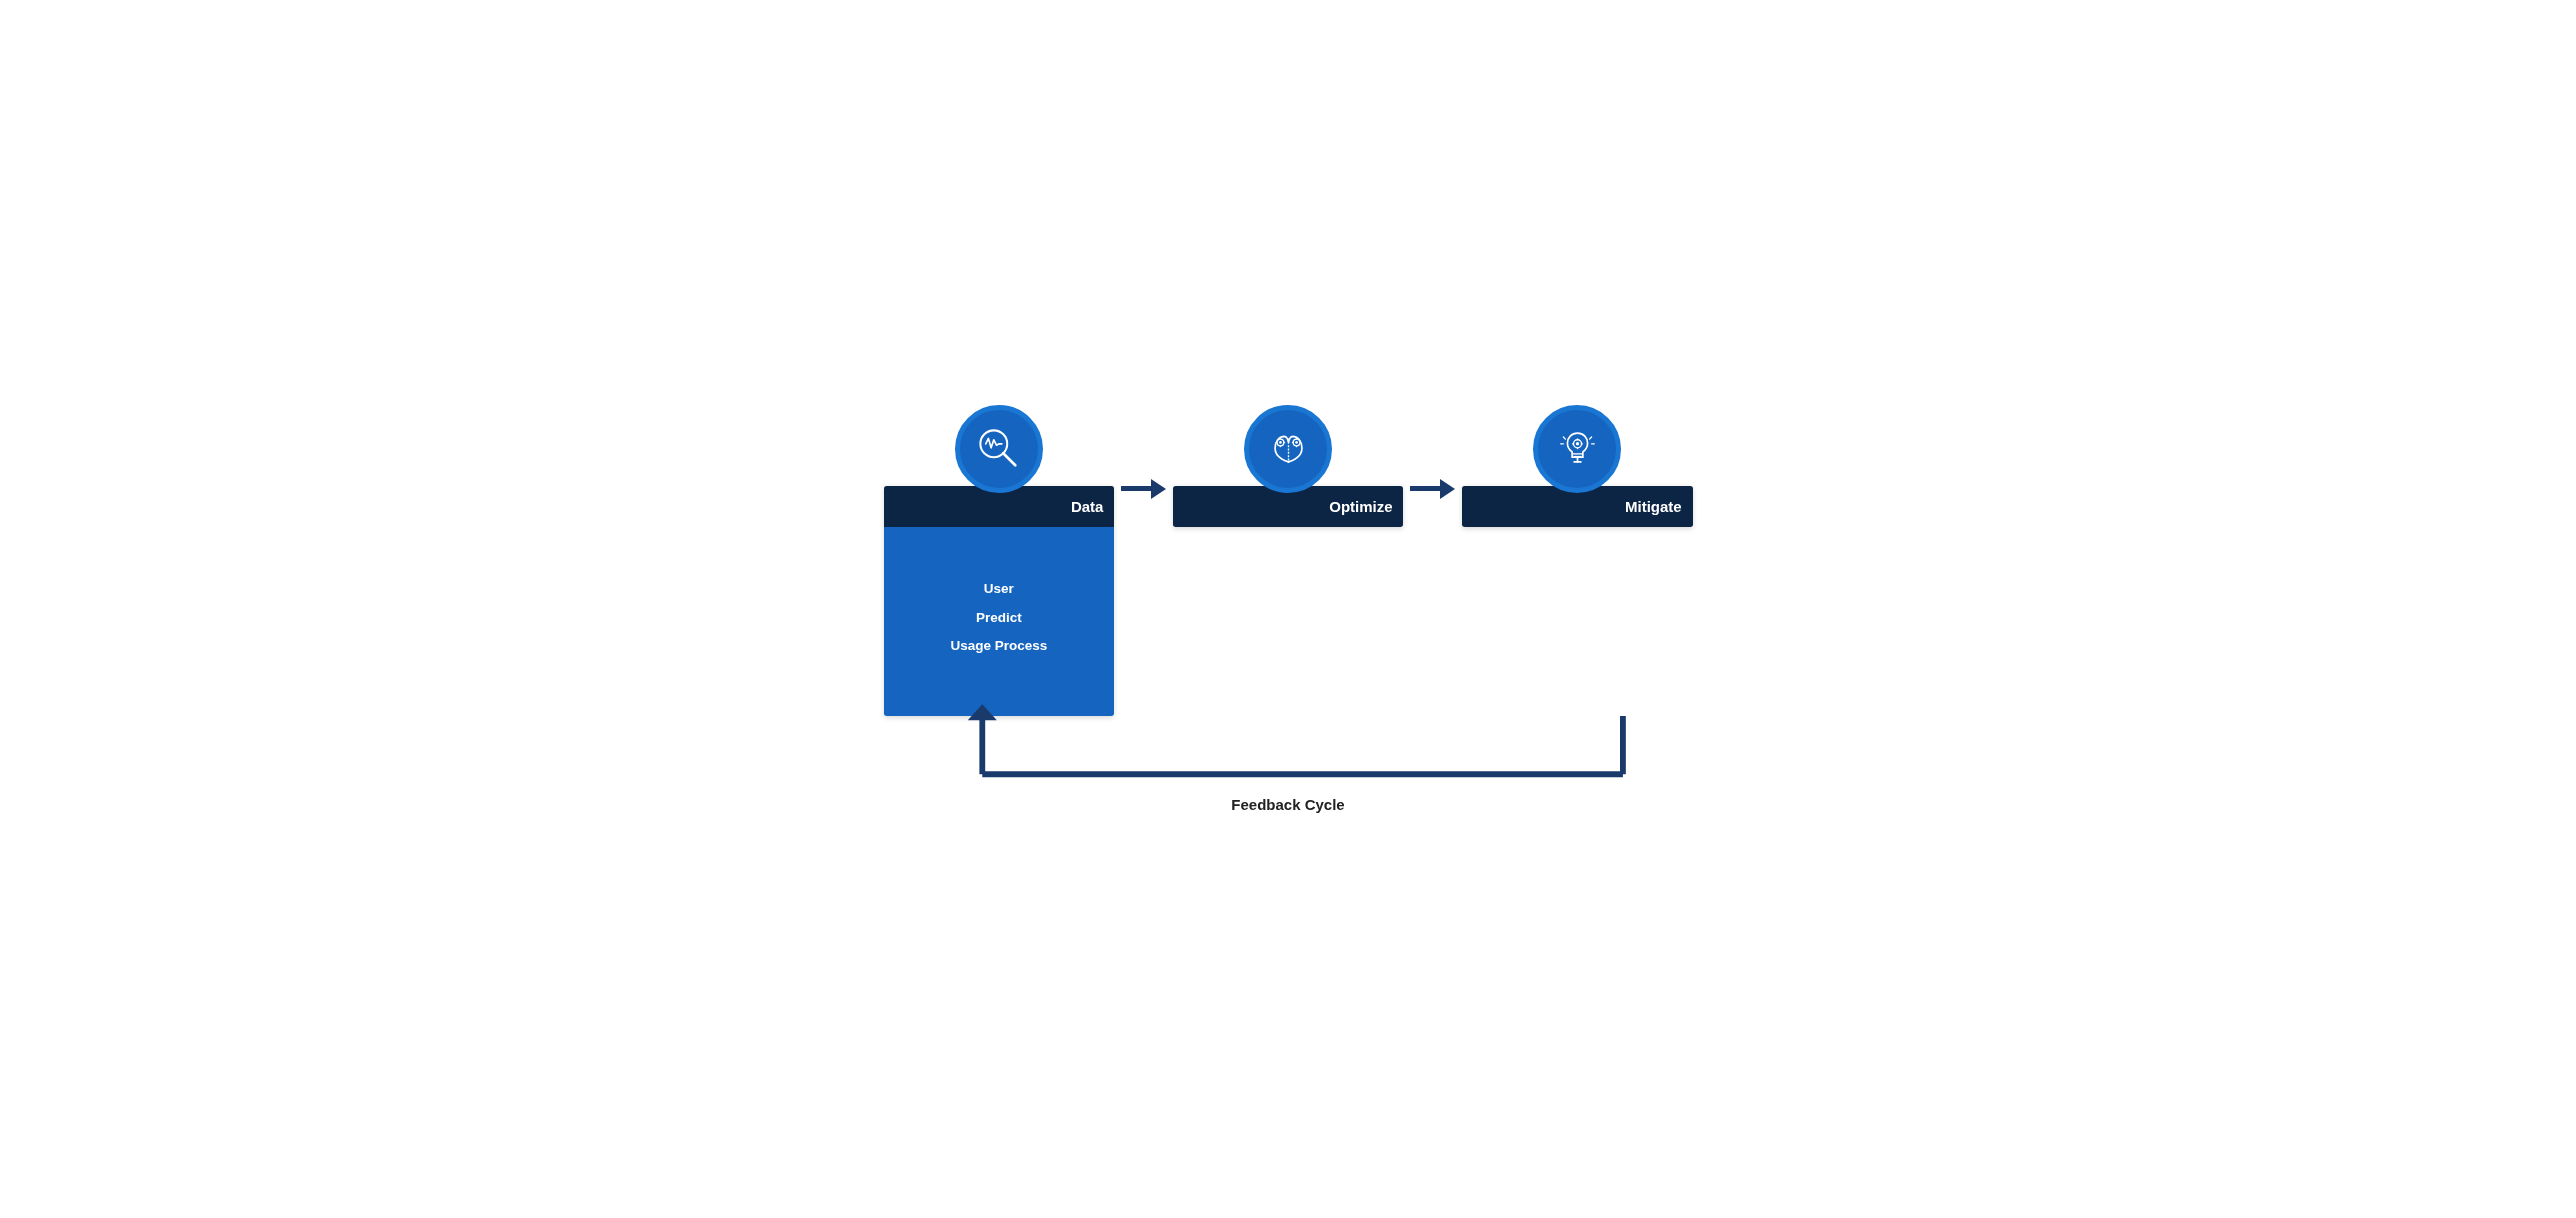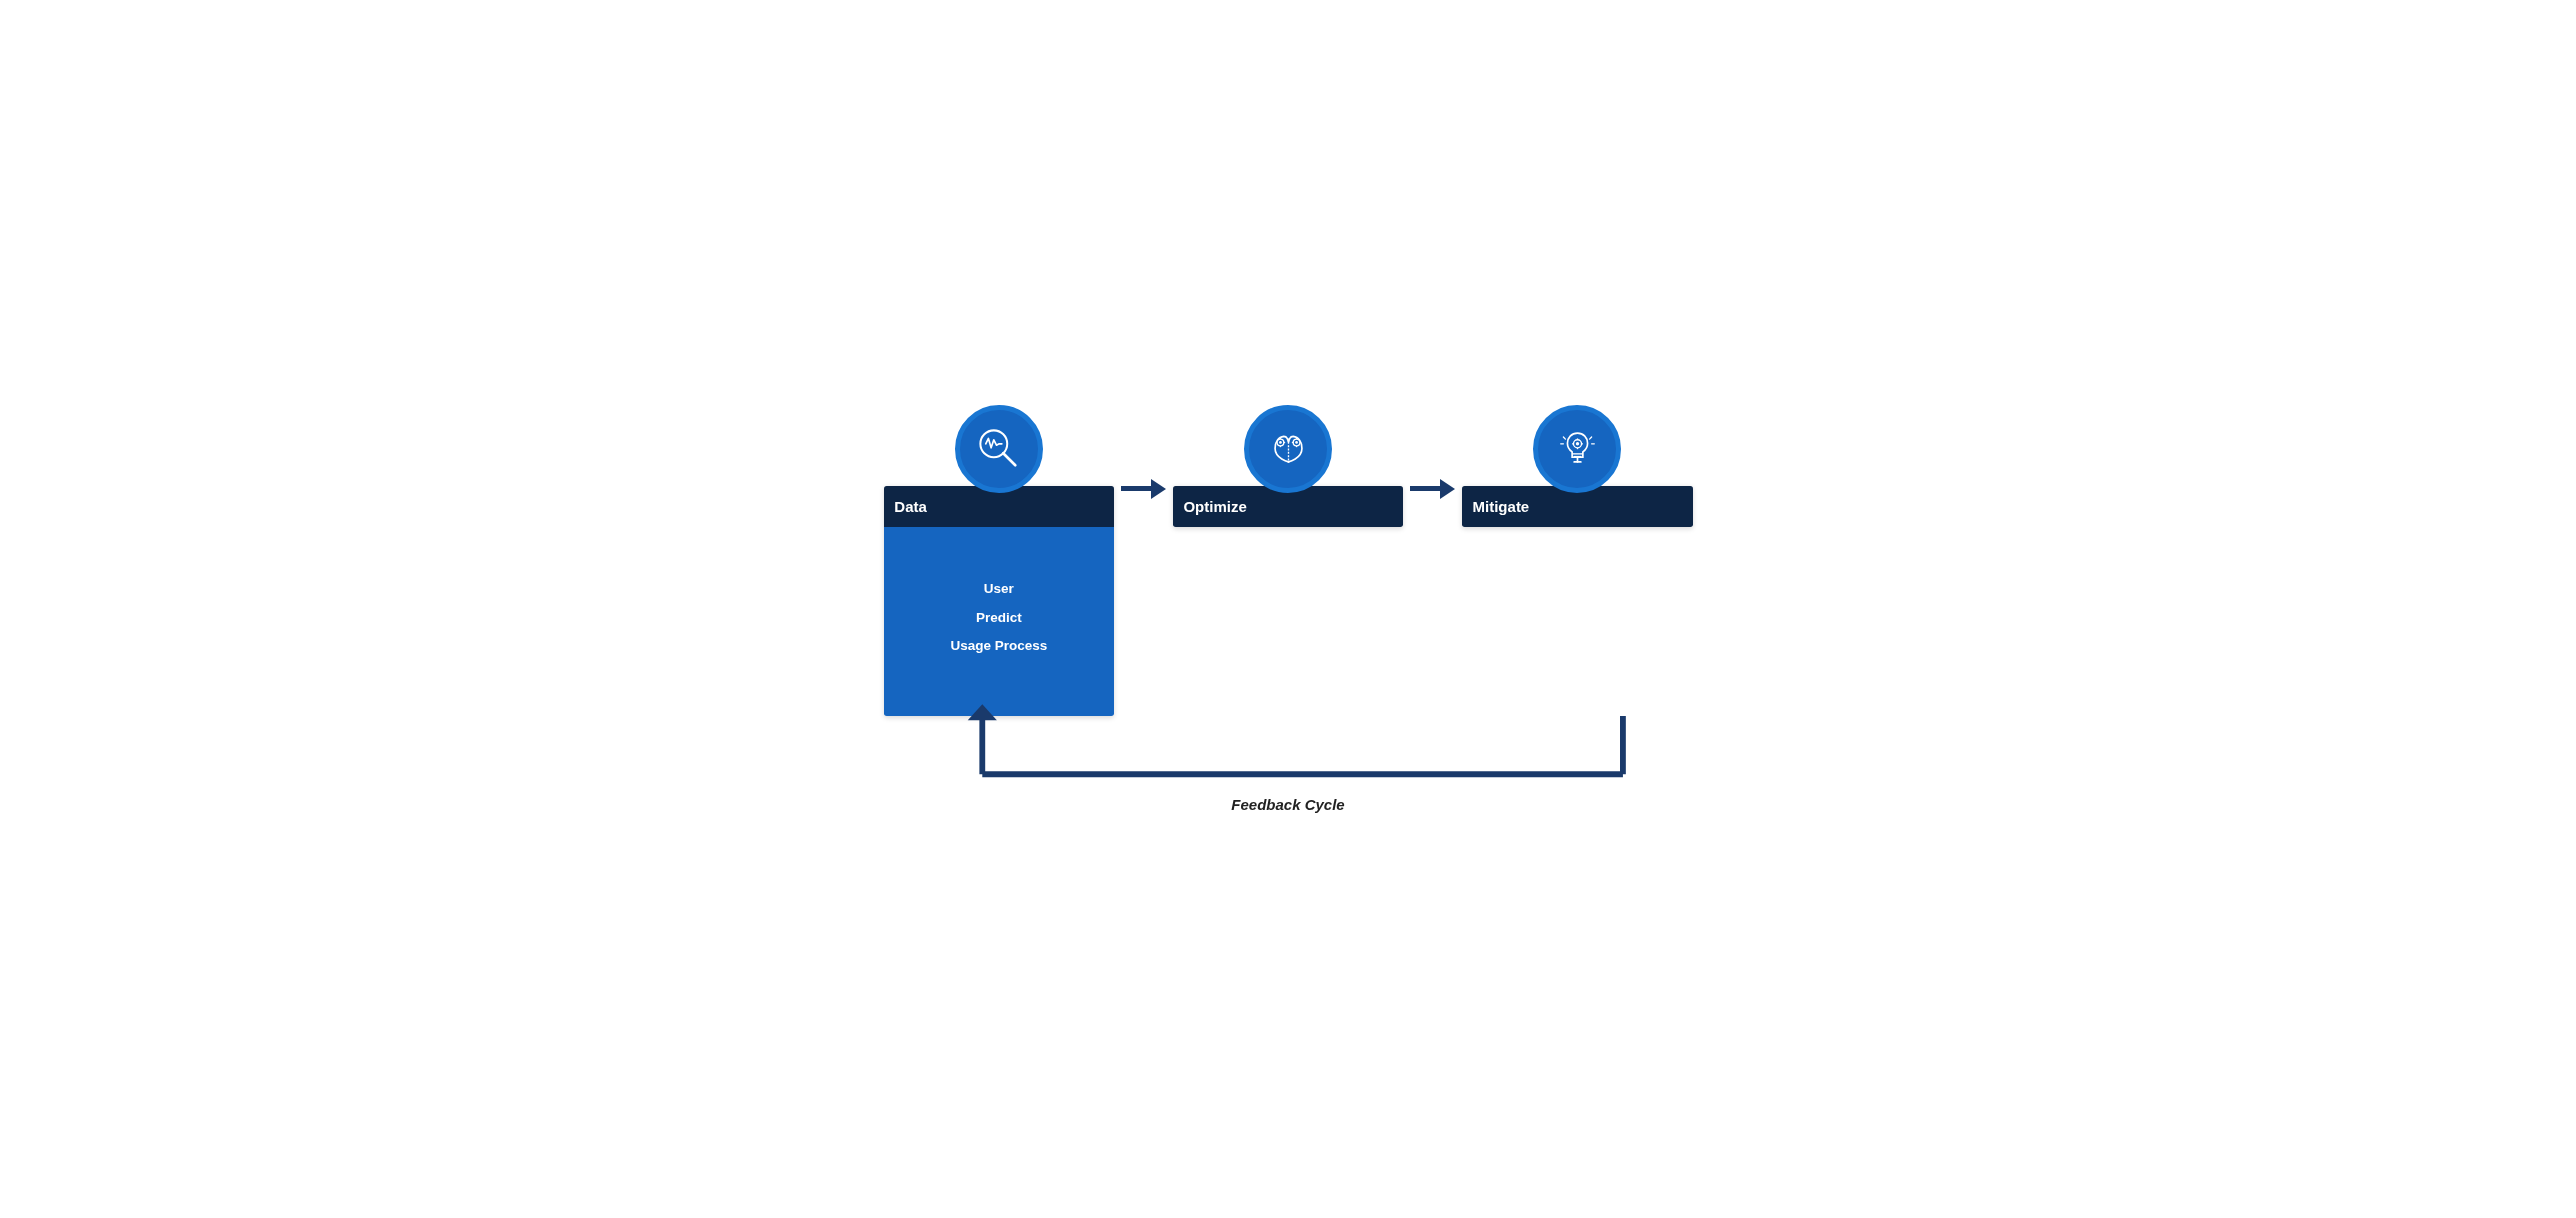--- a/index.html
+++ b/index.html
@@ -89,21 +89,21 @@
       width: 100%;
       border-radius: 2.7px;
       overflow: hidden;
       box-shadow: 0 1.3px 5.4px rgba(0,0,0,0.15);
       margin-top: -6.7px;
     }
 
     .card-header {
       background: #0d2545;
       padding: 12px 10.8px;
-      text-align: left;
+      text-align: right;
     }
 
     .card-header-text {
       color: #ffffff;
       font-size: 15px;
       font-weight: 700;
     }
 
     .card-body {
       background: #1565c0;
@@ -252,21 +252,21 @@
       </div>
       <div class="card">
         <div class="card-header">
           <span class="card-header-text">Mitigate</span>
         </div>
       </div>
     </div>
 
   </div>
 
-  <div class="feedback-area" style="width:90%; margin-top: 0; font-style: italic;">
+  <div class="feedback-area" style="width:90%; margin-top: 0;">
     <svg class="feedback-svg" viewBox="0 0 1000 120" xmlns="http://www.w3.org/2000/svg" style="overflow:visible;">
 
       <line x1="960" y1="0" x2="960" y2="80" stroke="#1a3a6b" stroke-width="8"></line>
 
       <line x1="80" y1="80" x2="960" y2="80" stroke="#1a3a6b" stroke-width="8"></line>
 
       <line x1="80" y1="0" x2="80" y2="80" stroke="#1a3a6b" stroke-width="8"></line>
 
       <polygon points="60,6 100,6 80,-16" fill="#1a3a6b"></polygon>
     </svg>

